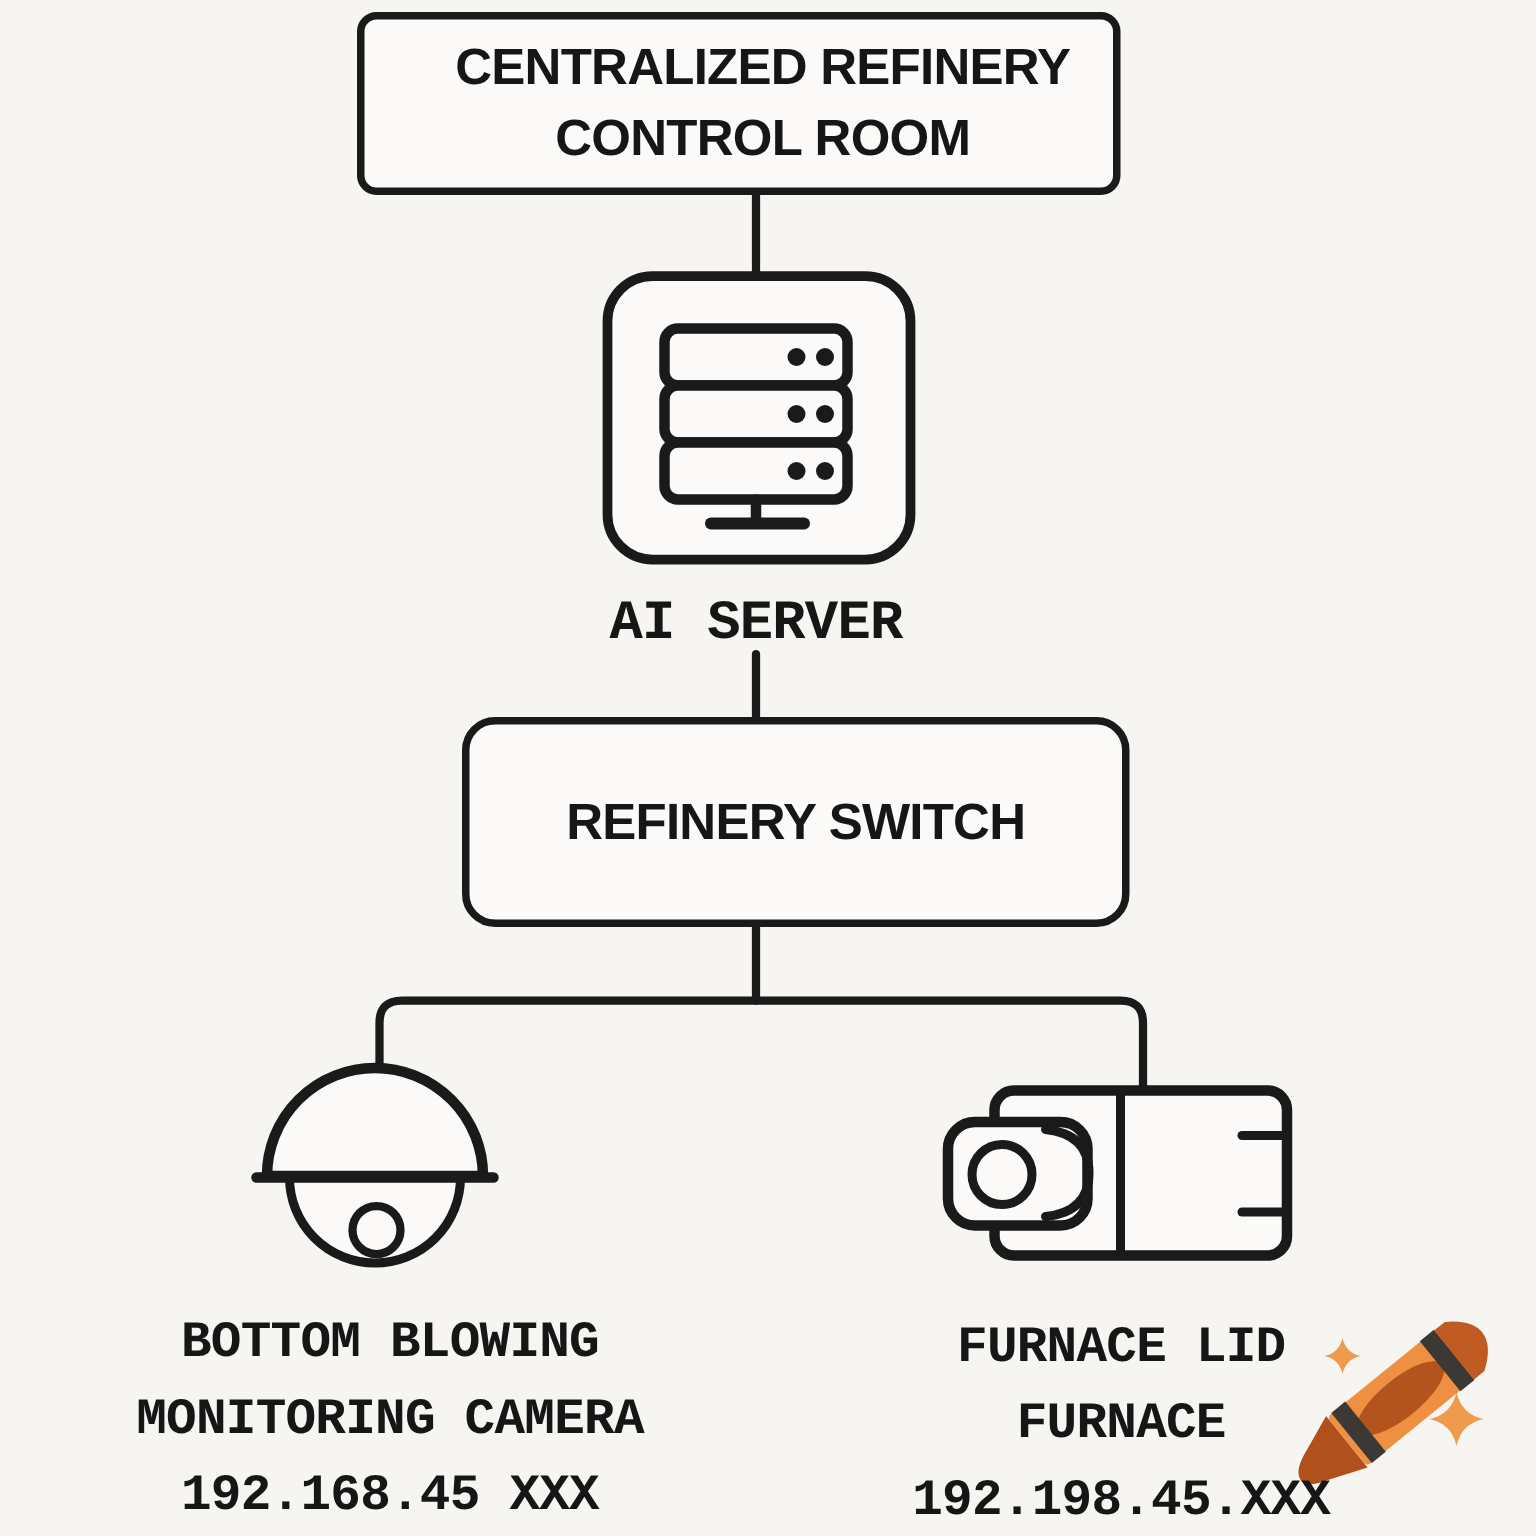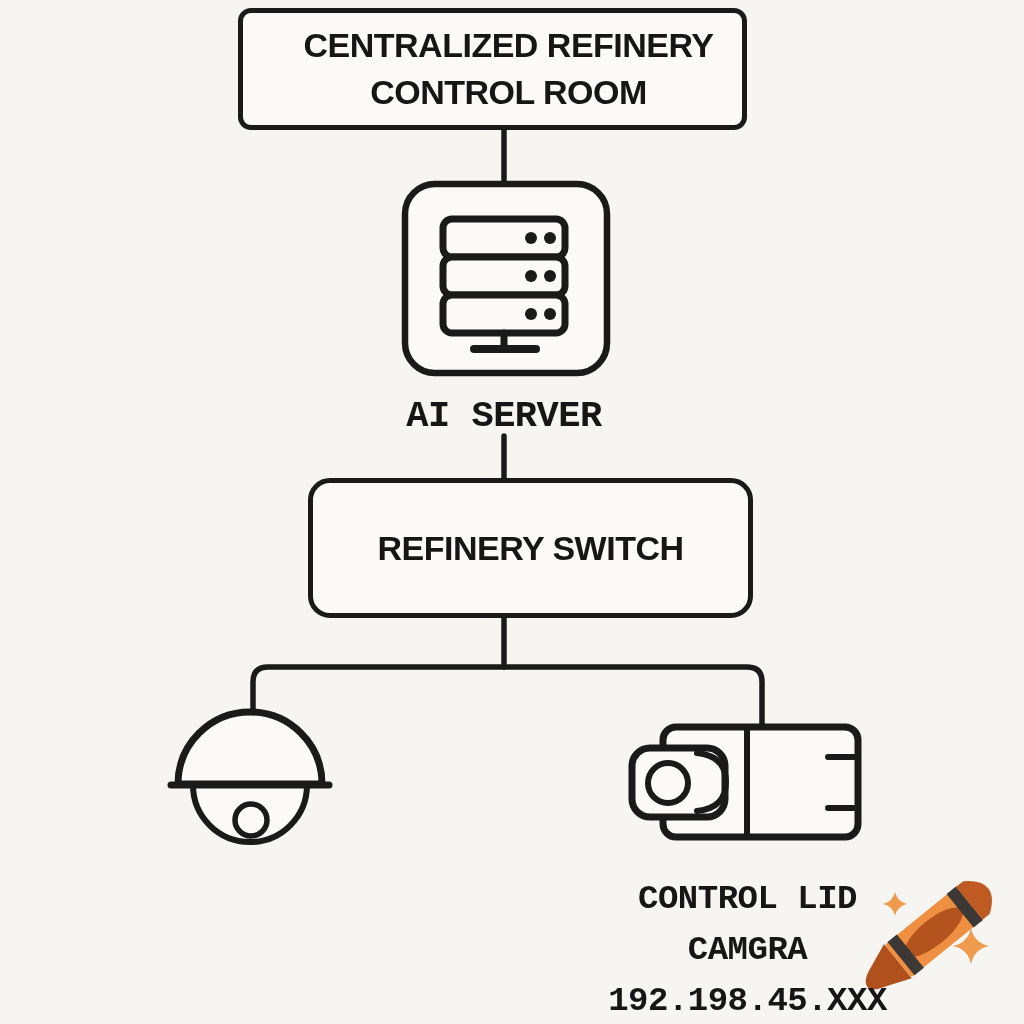--- a/index.html
+++ b/index.html
@@ -91,20 +91,25 @@
     <div>CENTRALIZED REFINERY</div>
     <div>CONTROL ROOM</div>
   </div>
 
   <div class="label ai-server-label">AI SERVER</div>
 
   <div class="node-box switch-box">
     <div>REFINERY SWITCH</div>
   </div>
 
+  <div class="label left-cam-label">
+    <div>BOTTOM BLOWING</div>
+    <div>MONITORING CAMERA</div>
+    <div>192.168.45 XXX</div>
+  </div>
 
   <div class="label right-cam-label">
-    <div>CONTROL LID</div>
-    <div>CAMGRA</div>
+    <div>FURNACE LID</div>
+    <div>FURNACE</div>
     <div>192.198.45.XXX</div>
   </div>
 
 </div>
 
 </body></html>

